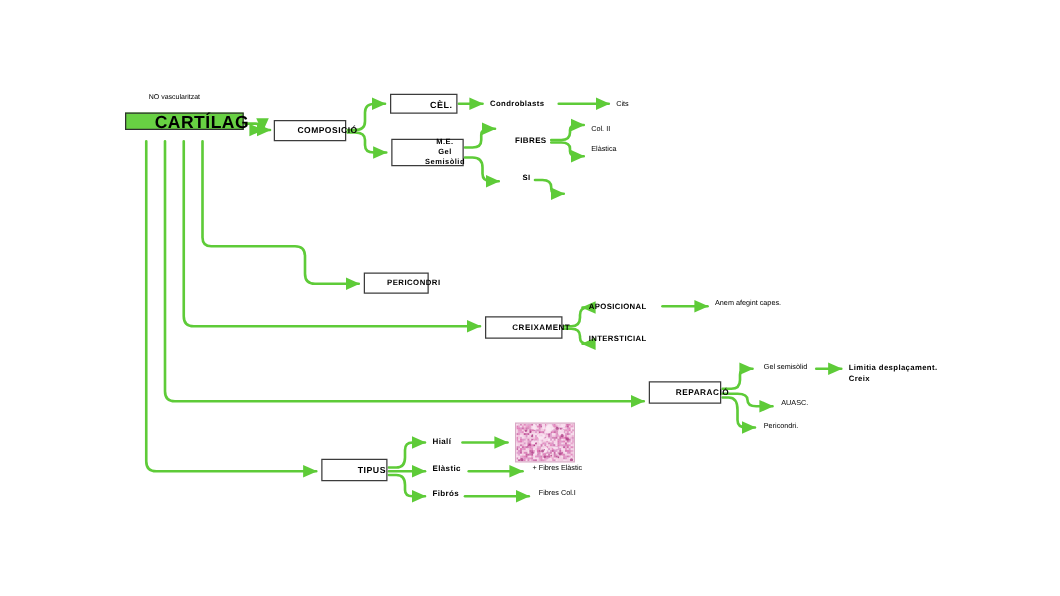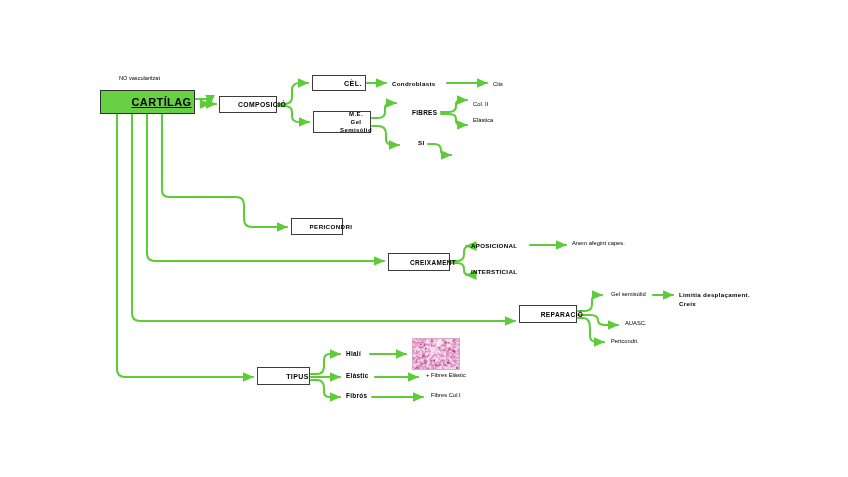--- a/index.html
+++ b/index.html
@@ -14,21 +14,21 @@
   .node{position:absolute;box-sizing:border-box;display:flex;align-items:center;
         justify-content:center;text-align:center;background:#ffffff;
         border:1.4px solid #3c3c3c;color:#000;font-weight:bold;letter-spacing:.4px;padding-left:28px;}
   .node.green{background:#68d143;border:1.6px solid #2f2f2f;}
 
   .lbl{position:absolute;color:#000;white-space:nowrap;}
   .lbl.bold{font-weight:bold;letter-spacing:.3px;}
   .lbl.thin{font-weight:normal;}
   .lbl.center{text-align:center;}
 
-  #cartilag{left:100px;top:90px;width:95px;height:24px;font-size:11px;text-decoration:underline;}
+  #cartilag{left:100px;top:90px;width:95px;height:14px;font-size:14px;}
   #composicio{left:219px;top:96px;width:58px;height:17px;font-size:6.8px;}
   #cel{left:312px;top:75px;width:54px;height:16px;font-size:7.2px;}
   #me{left:313px;top:111px;width:58px;height:22px;font-size:6px;line-height:8px;
       flex-direction:column;justify-content:center;}
   #pericondri{left:291px;top:218px;width:52px;height:17px;font-size:6.2px;}
   #creixament{left:388px;top:253px;width:62px;height:18px;font-size:6.4px;}
   #reparacio{left:519px;top:305px;width:58px;height:18px;font-size:6.6px;}
   #tipus{left:257px;top:367px;width:53px;height:18px;font-size:7px;}
 
   #novasc{left:119px;top:75px;font-size:5.6px;}

